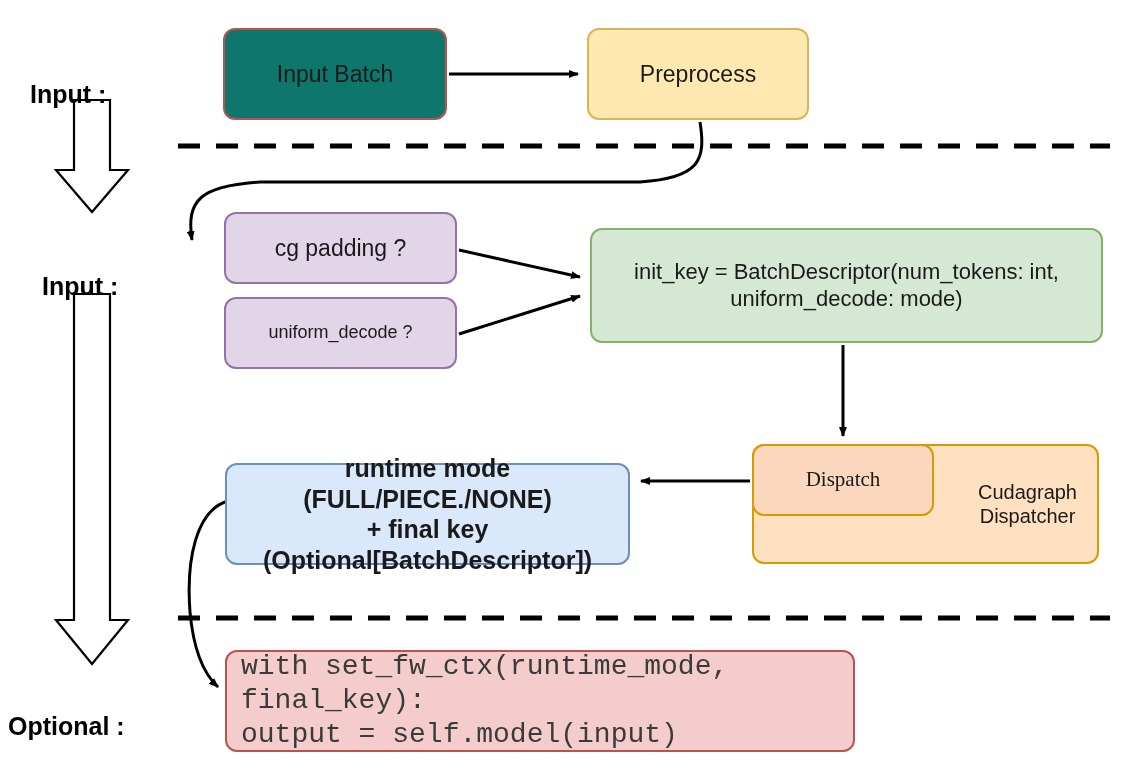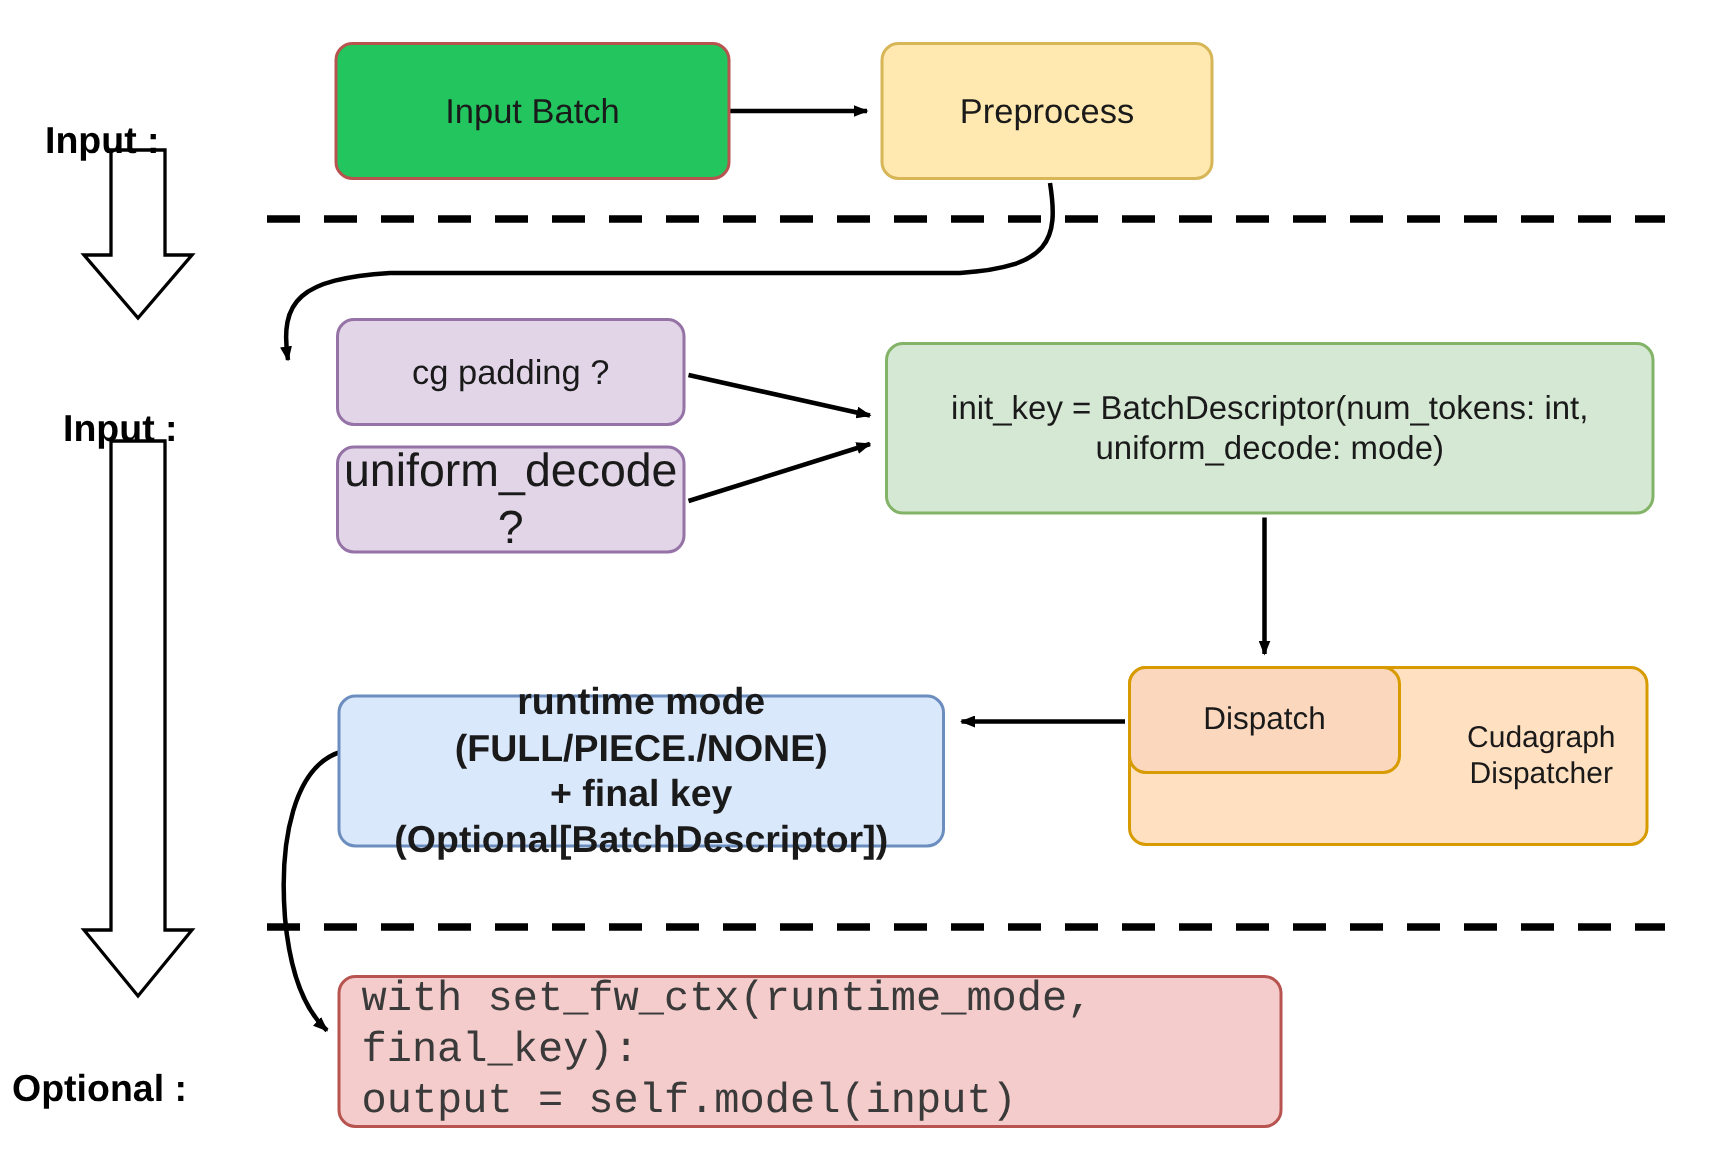--- a/index.html
+++ b/index.html
@@ -50,51 +50,51 @@
   .code-node {
     font-family: "Liberation Mono", monospace;
     font-size: 28px;
     text-align: left;
     justify-content: flex-start;
     padding-left: 14px;
     letter-spacing: 0px;
     color: #3a3a3a;
   }
   .n-input-batch {
-    left: 223px; top: 28px; width: 264px; height: 92px;
-    background: #22c55e; border-color: #b85450; font-size: 23px;
+    left: 223px; top: 28px; width: 224px; height: 92px;
+    background: #0f766e; border-color: #b85450; font-size: 23px;
   }
   .n-preprocess {
     left: 587px; top: 28px; width: 222px; height: 92px;
     background: #ffe9b0; border-color: #d6b656; font-size: 23px;
   }
   .n-cg-padding {
     left: 224px; top: 212px; width: 233px; height: 72px;
     background: #e1d5e7; border-color: #9673a6; font-size: 23px;
   }
   .n-uniform-decode {
     left: 224px; top: 297px; width: 233px; height: 72px;
-    background: #e1d5e7; border-color: #9673a6; font-size: 31px;
+    background: #e1d5e7; border-color: #9673a6; font-size: 18px;
   }
   .n-init-key {
     left: 590px; top: 228px; width: 513px; height: 115px;
     background: #d5e8d4; border-color: #82b366; font-size: 22px;
   }
   .n-runtime-mode {
     left: 225px; top: 463px; width: 405px; height: 102px;
     background: #dae8fc; border-color: #6c8ebf; font-size: 25px; font-weight: bold;
   }
   .n-cudagraph-dispatcher {
     left: 752px; top: 444px; width: 347px; height: 120px;
     background: #ffe0c0; border-color: #d79b00; font-size: 20px;
     justify-content: flex-end; padding-right: 20px;
   }
   .n-dispatch {
     left: 752px; top: 444px; width: 182px; height: 72px;
-    background: #fad7bd; border-color: #d79b00; font-size: 21px;
+    background: #fad7bd; border-color: #d79b00; font-size: 21px; font-family: Liberation Serif, serif;
   }
   .lbl-input { left: 30px; top: 40px; }
   .lbl-plan  { left: 42px; top: 232px; }
   .lbl-execute { left: 8px; top: 672px; }
 </style>
 </head>
 <body>
 
 <div id="canvas">
 

